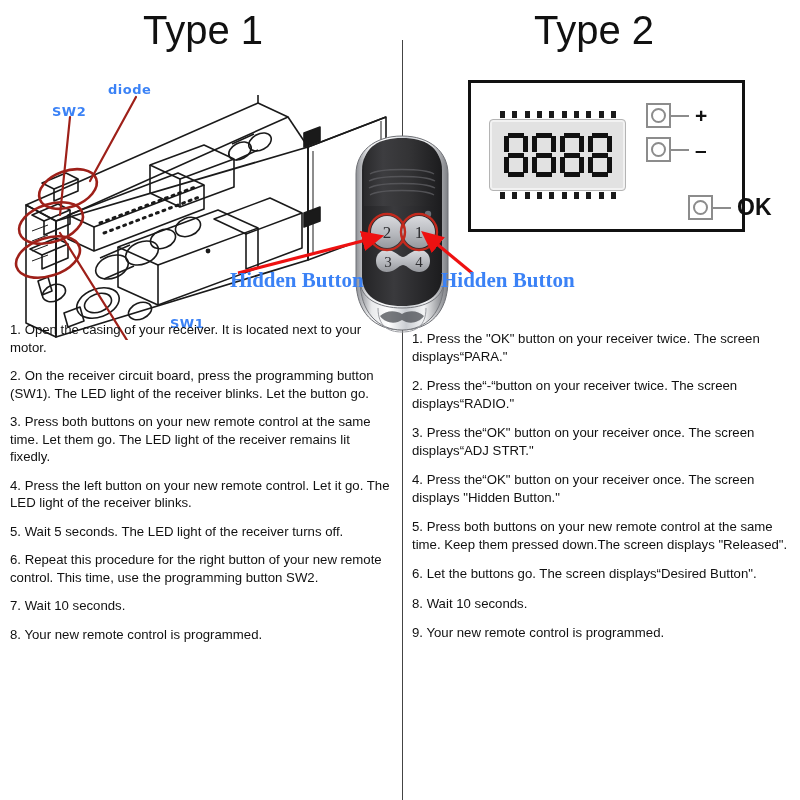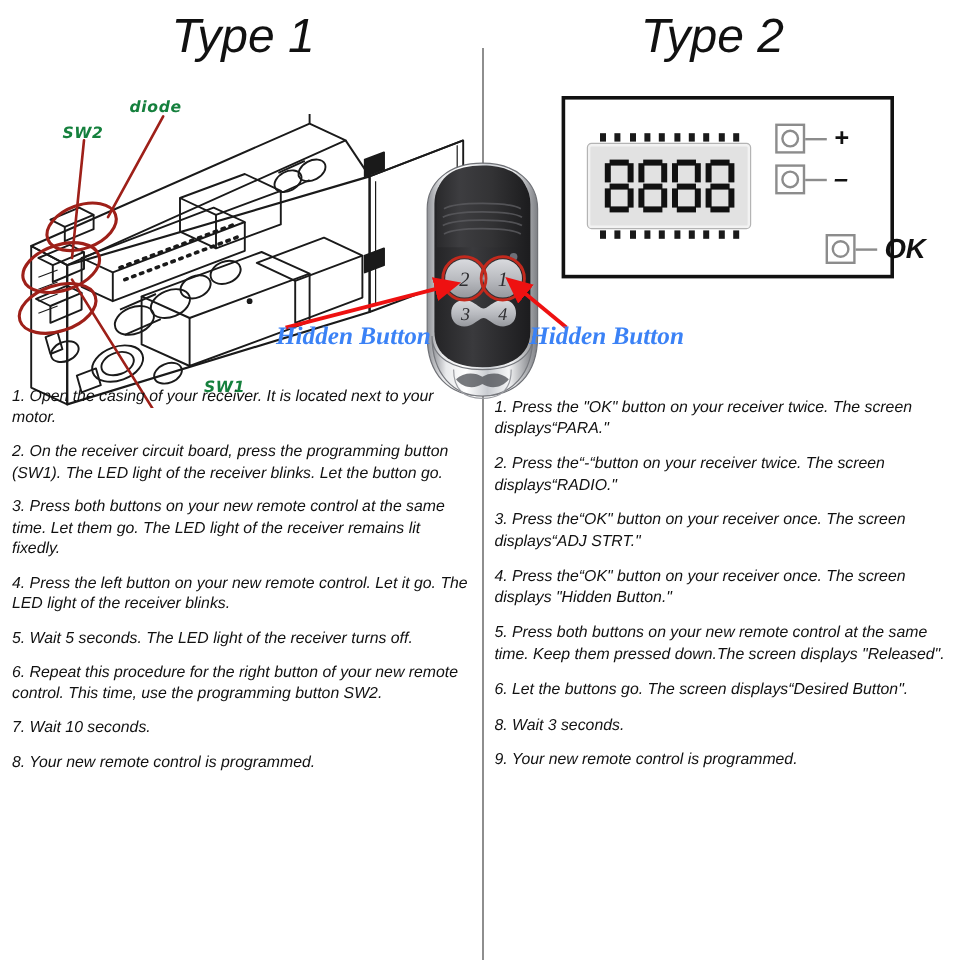--- a/index.html
+++ b/index.html
@@ -3,21 +3,21 @@
 <meta charset="utf-8">
 <style>
   html,body{margin:0;padding:0;}
   body{
     width:800px;height:800px;
     background:#ffffff;
     font-family:"Liberation Sans", sans-serif;
     overflow:hidden;
     position:relative;
   }
-  .stage{position:absolute;left:0;top:0;width:800px;height:588px;font-style:italic;}
+  .stage{position:absolute;left:0;top:0;width:800px;height:588px;}
 
   
   .type-heading{
     position:absolute;
     font-size:40px;
     font-weight:400;
     color:#111;
     letter-spacing:0px;
     white-space:nowrap;
   }
@@ -31,21 +31,21 @@
     width:1px;height:760px;
     background:#444;
   }
 
   
   #board-figure{position:absolute;left:8px;top:55px;width:390px;height:285px;}
   #board-figure svg{display:block;}
 
   .redlabel{
     position:absolute;
-    color:#15803d;
+    color:#3b82f6;
     font-weight:bold;
     font-family:"DejaVu Sans", sans-serif;
     font-size:13px;
     letter-spacing:.5px;
     white-space:nowrap;
   }
   #label-diode{left:108px;top:82px;}
   #label-sw2{left:52px;top:104px;}
   #label-sw1{left:122px;top:316px;margin-left:48px;}
 
@@ -427,17 +427,17 @@
     <p class="step">8. Your new remote control is programmed.</p>
   </div>
 
   <div class="steps" id="steps-right">
     <p class="step">1. Press the "OK" button on your receiver twice. The screen displays“PARA."</p>
     <p class="step">2. Press the“-“button on your receiver twice. The screen displays“RADIO."</p>
     <p class="step">3. Press the“OK" button on your receiver once. The screen displays“ADJ STRT."</p>
     <p class="step">4. Press the“OK" button on your receiver once. The screen displays "Hidden Button."</p>
     <p class="step">5. Press both buttons on your new remote control at the same time. Keep them pressed down.The screen displays "Released".</p>
     <p class="step">6. Let the buttons go. The screen displays“Desired Button".</p>
-    <p class="step">8. Wait 3 seconds.</p>
+    <p class="step">8. Wait 10 seconds.</p>
     <p class="step">9. Your new remote control is programmed.</p>
   </div>
 
 </div>
 
 </body></html>

